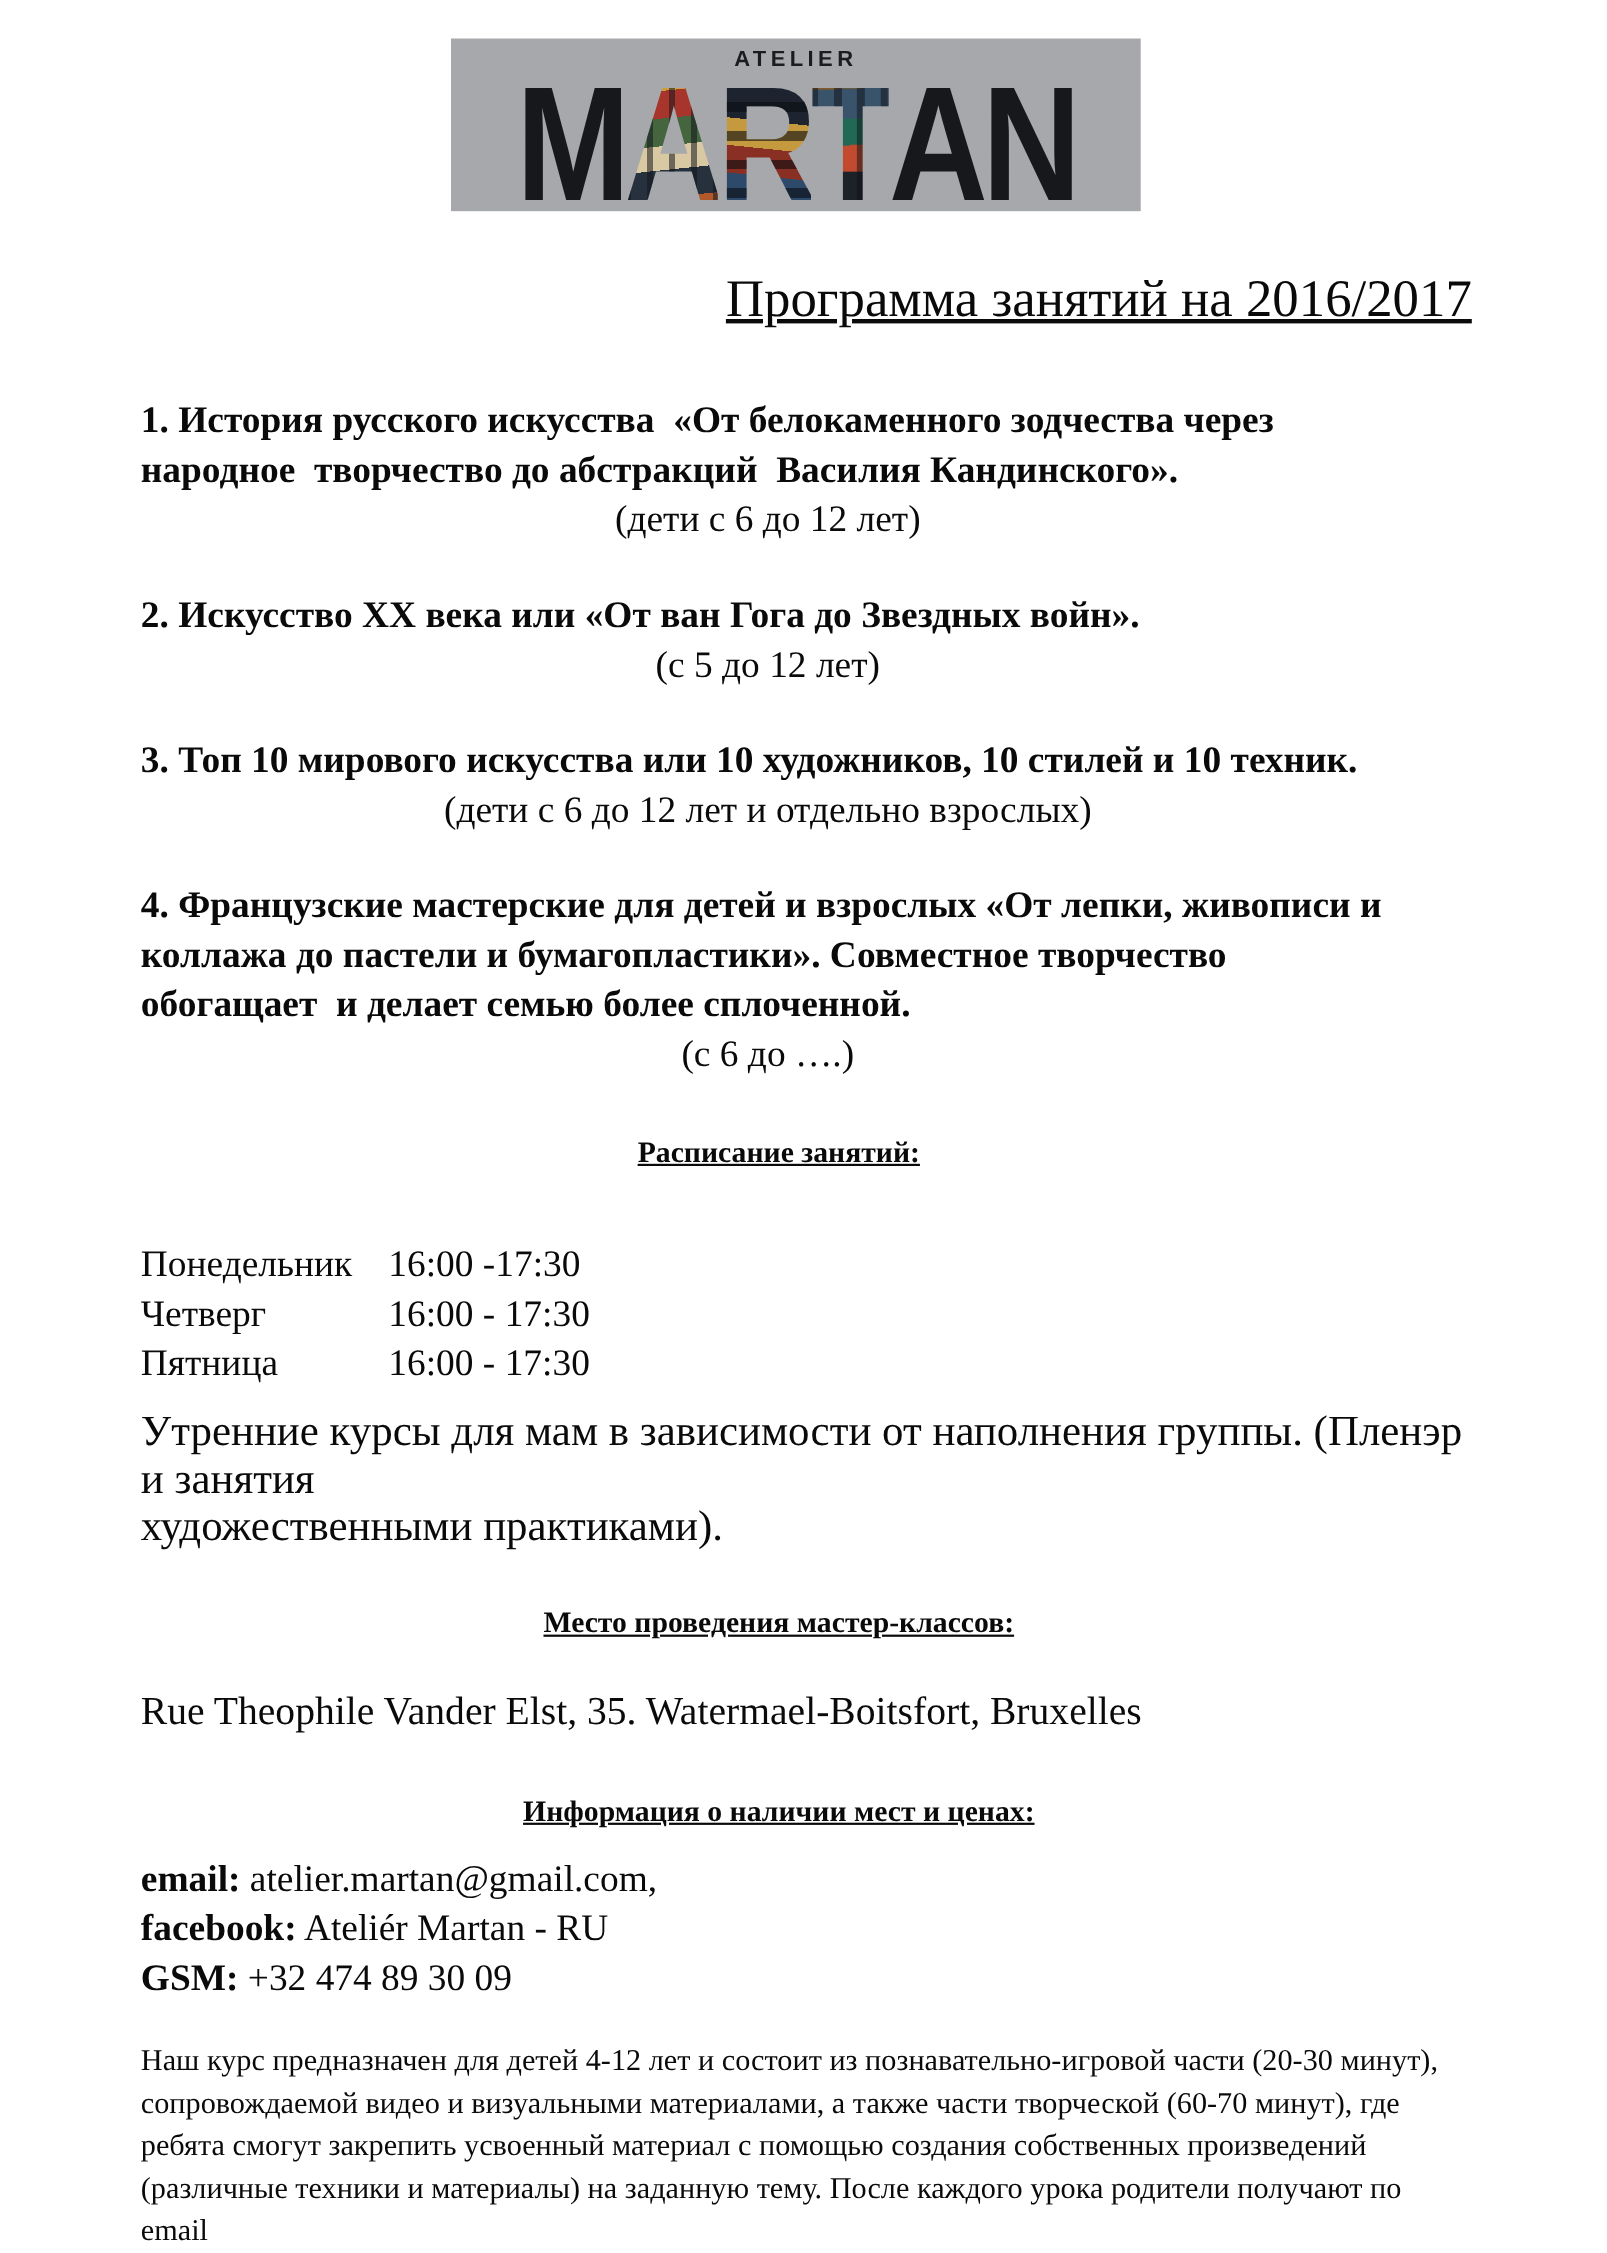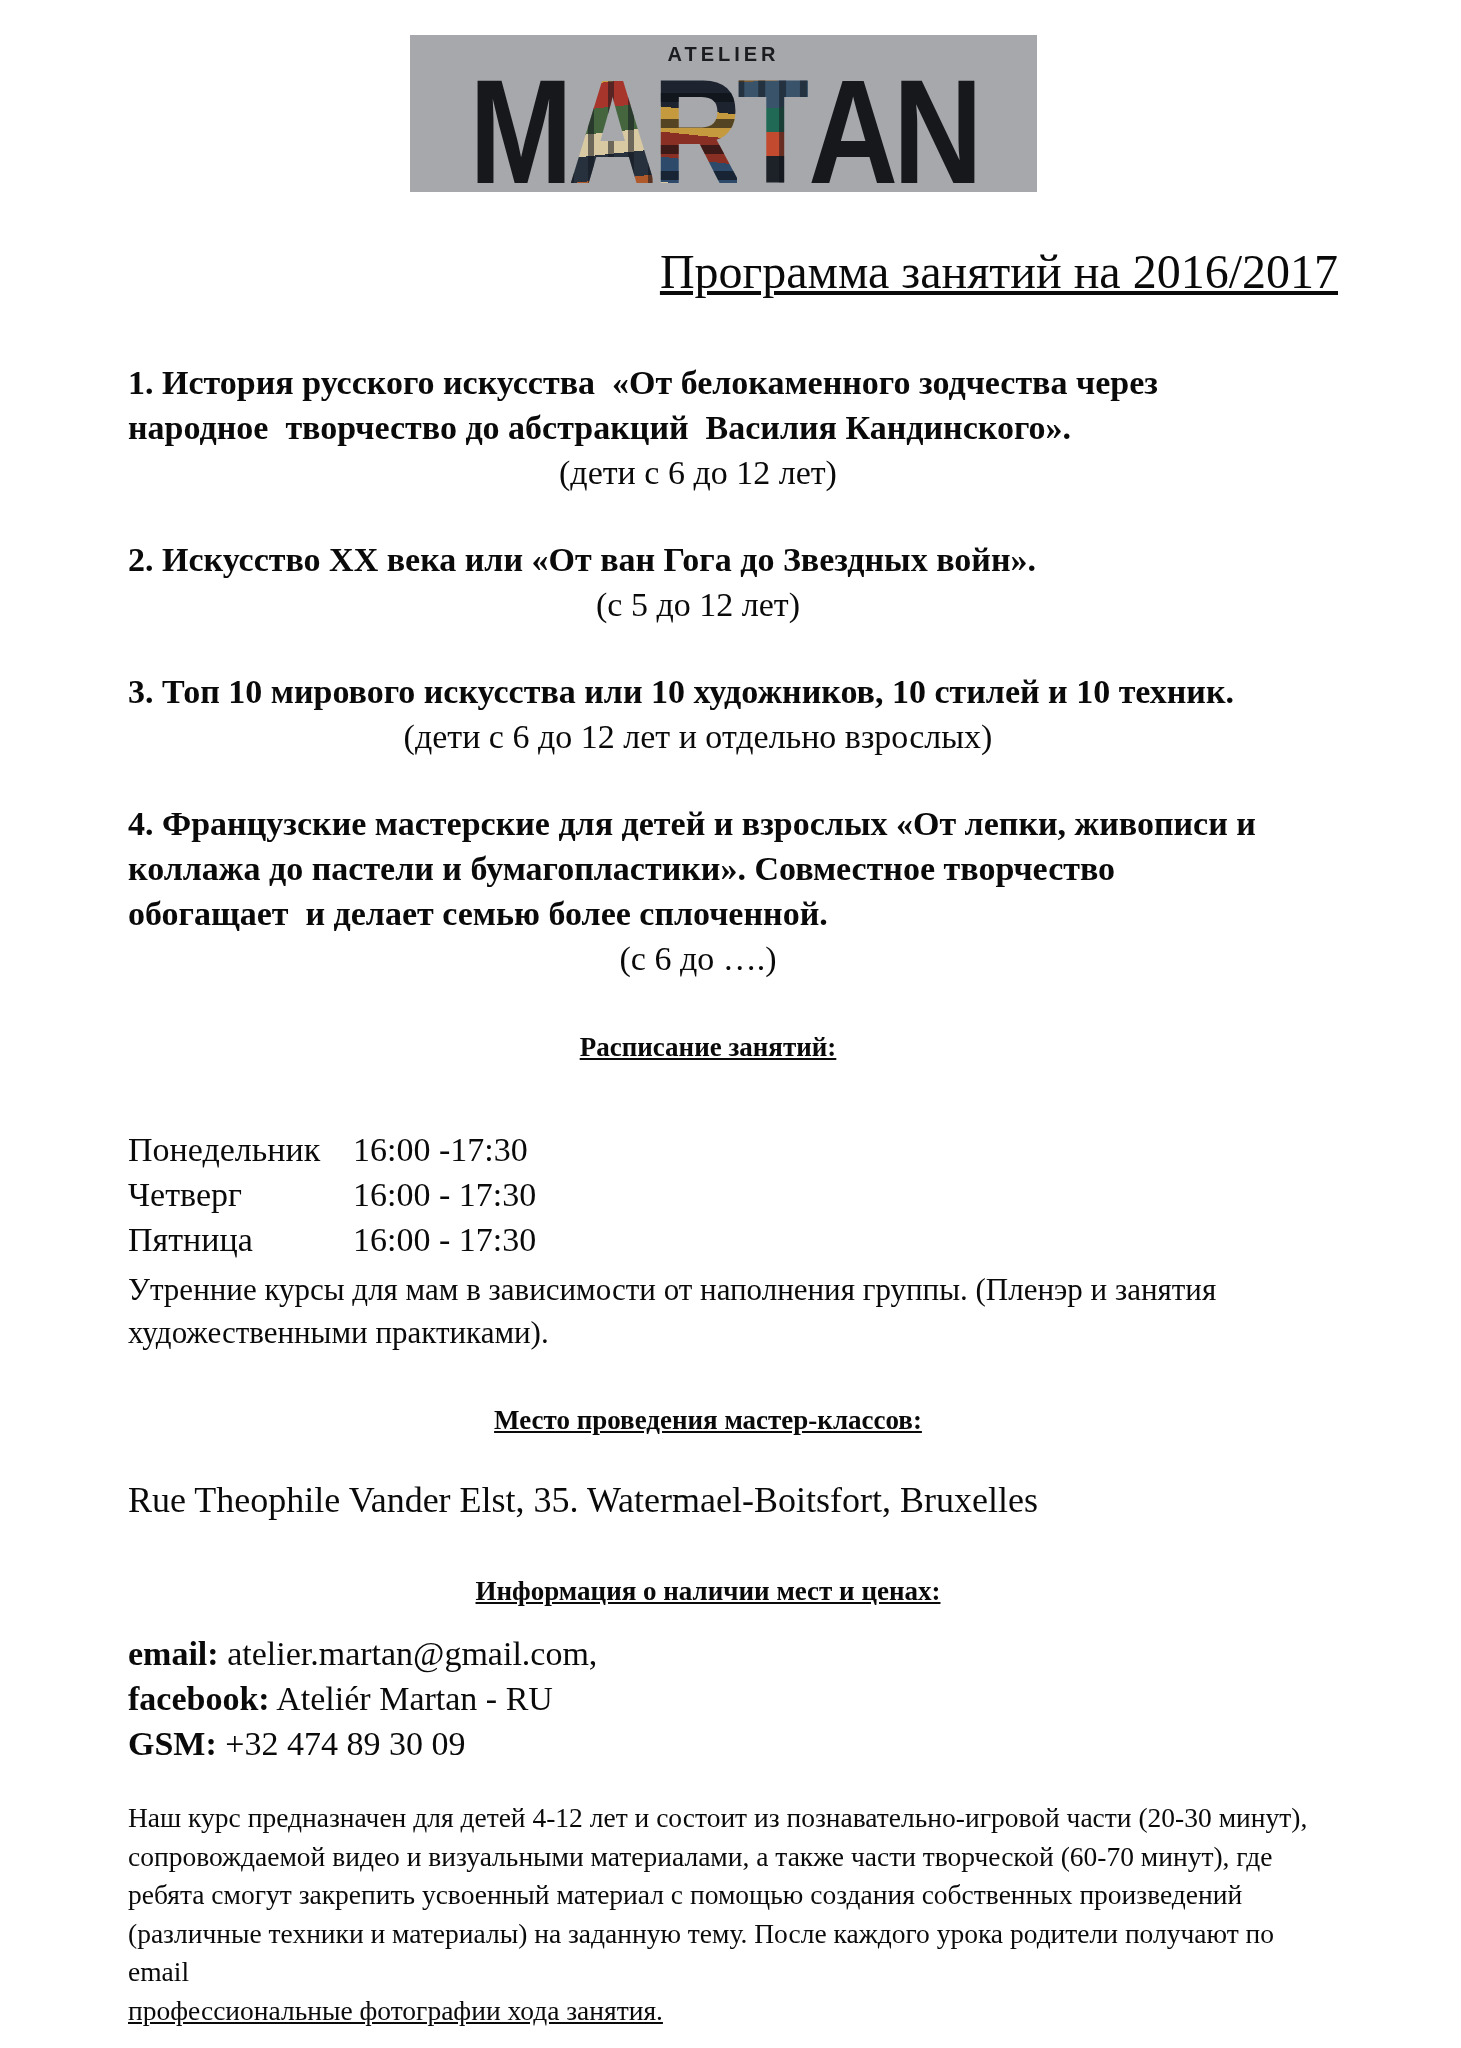--- a/index.html
+++ b/index.html
@@ -74,22 +74,22 @@
   }
   .section-heading{
     text-align:center;
     font-weight:bold;font-size:27px;line-height:48px;
     text-decoration:underline;
     margin-right:50px;
   }
   .schedule-table{margin-top:56px;font-size:34px;line-height:45px;}
   .schedule-row{display:grid;grid-template-columns:225px auto;}
   .schedule-note{
-    margin-top:6px;
-    font-size:31px;line-height:43px;
+    margin-top:18px;
+    font-size:39px;line-height:43px;
     white-space:pre-wrap;
     font-family:Liberation Serif, serif;
   }
   .gap-mid{margin-top:42px;}
   .address-line{margin-top:34px;font-size:36px;line-height:45px;}
   .gap-info{margin-top:44px;}
   .contacts{margin-top:16px;font-size:34px;line-height:45px;}
   .contact-label{font-weight:bold;}
   .footer-text{
     margin-top:33px;

